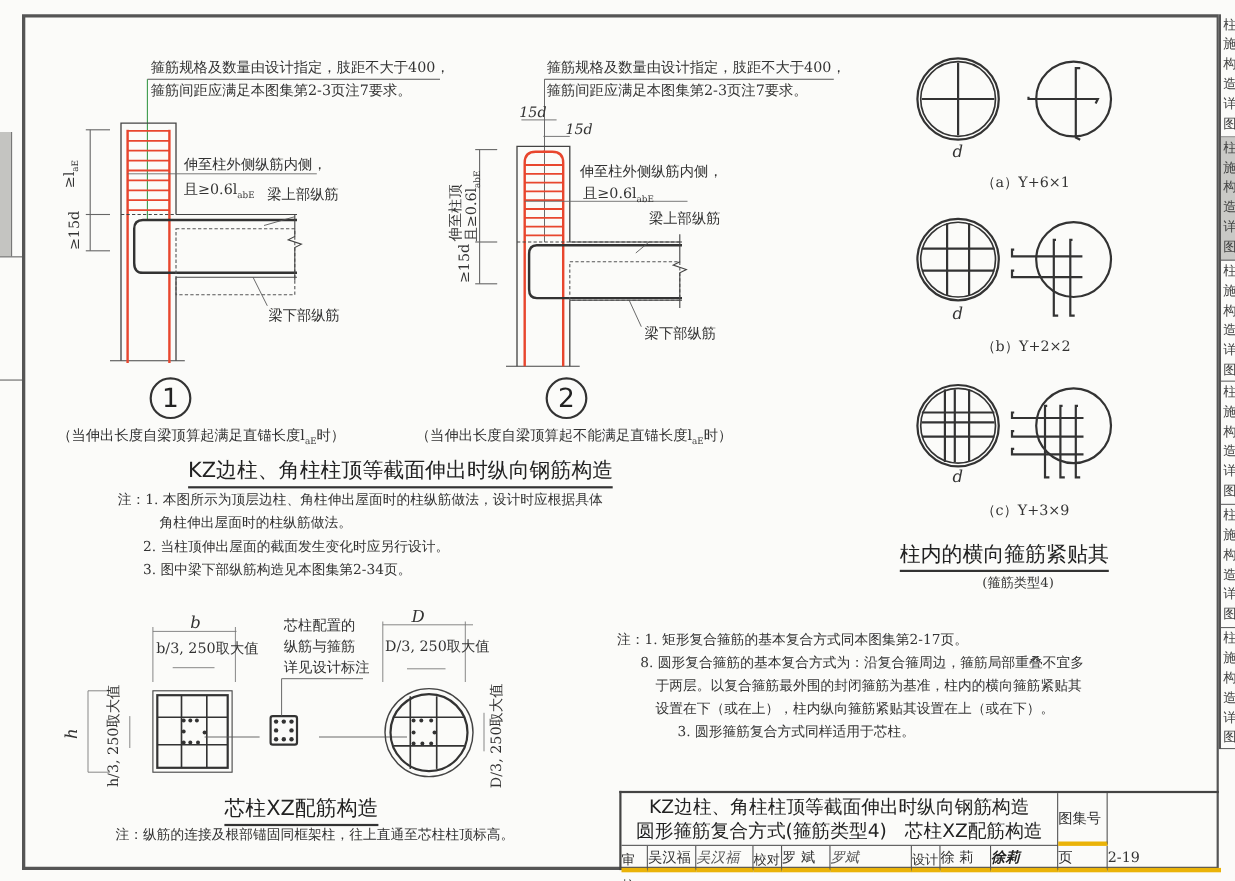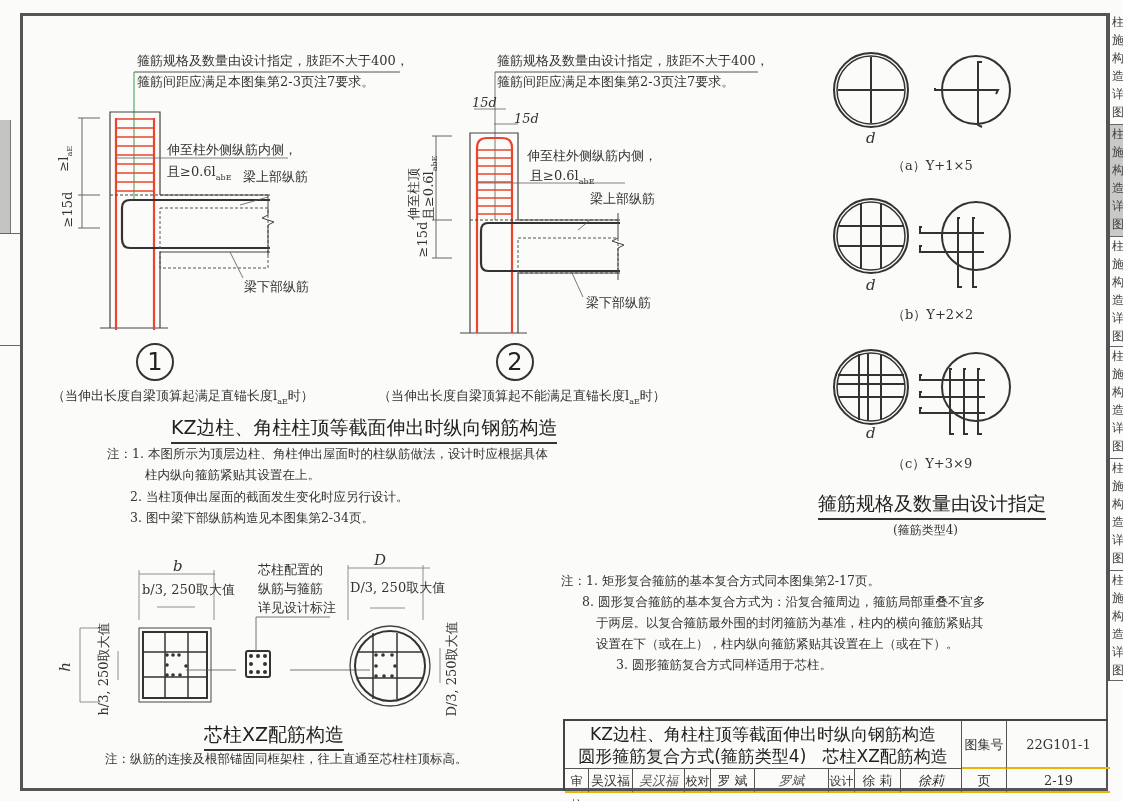--- a/index.html
+++ b/index.html
@@ -11,21 +11,21 @@
   .side-tab.shaded{background:#c9c9c6;}
   .left-strip{left:0;top:120px;width:10px;height:113px;background:#c4c4c1;border-right:1px solid #777;}
   .left-line{left:0;width:20px;height:1px;background:#666;}
   .txt{white-space:nowrap;font-size:13px;color:#333;}
   .sm{font-size:12px;}
   .title{font-family:"DejaVu Sans","Liberation Sans",sans-serif;font-size:19px;color:#222;border-bottom:2px solid #333;padding-bottom:1px;}
   .note{font-size:12.5px;line-height:21.5px;color:#333;white-space:nowrap;}
   .circle-num{width:34px;height:34px;border:2px solid #333;border-radius:50%;text-align:center;line-height:34px;font-family:"DejaVu Sans",sans-serif;font-size:24px;color:#222;}
   .tb{left:563px;top:719px;width:545px;height:72px;border-top:2px solid #444;border-left:2px solid #444;box-sizing:border-box;}
   .tb-main{position:absolute;left:0;top:0;width:397px;height:48px;border-right:1px solid #555;border-bottom:1px solid #555;text-align:center;font-family:"DejaVu Sans",sans-serif;font-size:17px;line-height:22px;color:#222;box-sizing:border-box;padding-top:2px;}
-  .tb-cell{position:absolute;border-right:1px solid #555;border-bottom:2px solid #eab308;box-sizing:border-box;text-align:center;font-size:13px;color:#333;}
+  .tb-cell{position:absolute;border-right:1px solid #555;border-bottom:4px solid #eab308;box-sizing:border-box;text-align:left;font-size:13px;color:#333;}
   svg{position:absolute;overflow:visible;}
 </style>
 </head>
 <body>
 
 <div class="abs frame"></div>
 <div class="abs left-strip"></div>
 <div class="abs left-line" style="top:233px"></div>
 <div class="abs left-line" style="top:345px"></div>
 
@@ -161,21 +161,21 @@
 <div class="abs txt" style="left:530px;top:167px"><span>且≥0.6l</span><sub style="font-size:8px">abE</sub></div>
 <div class="abs txt" style="left:590px;top:190px">梁上部纵筋</div>
 <div class="abs txt" style="left:586px;top:294px">梁下部纵筋</div>
 <div class="abs txt" style="left:392px;top:170px;transform:rotate(-90deg);line-height:15px"><span>伸至柱顶</span><br><span>且≥0.6l</span><sub style="font-size:8px">abE</sub></div>
 <div class="abs txt" style="left:405px;top:232px;transform:rotate(-90deg)">≥15d</div>
 <div class="abs circle-num" style="left:496px;top:343px">2</div>
 <div class="abs txt" style="left:378px;top:387px"><span>（当伸出长度自梁顶算起不能满足直锚长度l</span><sub style="font-size:8px">aE</sub><span>时）</span></div>
 
 <div class="abs title" style="left:171px;top:415px">KZ边柱、角柱柱顶等截面伸出时纵向钢筋构造</div>
 <div class="abs note" style="left:107px;top:443px">注：1. 本图所示为顶层边柱、角柱伸出屋面时的柱纵筋做法，设计时应根据具体</div>
-<div class="abs note" style="left:145px;top:464px">柱内纵向箍筋紧贴其设置在上。</div>
+<div class="abs note" style="left:145px;top:464px">角柱伸出屋面时的柱纵筋做法。</div>
 <div class="abs note" style="left:130px;top:486px">2. 当柱顶伸出屋面的截面发生变化时应另行设计。</div>
 <div class="abs note" style="left:130px;top:507px">3. 图中梁下部纵筋构造见本图集第2-34页。</div>
 
 <svg style="left:0;top:0" width="1123" height="801">
   <g stroke="#333" stroke-width="2" fill="none">
 
     <circle cx="871" cy="90" r="37"></circle>
       <circle cx="871" cy="90" r="34" stroke-width="1.5"></circle>
     <line x1="838" y1="90" x2="904" y2="90"></line>
       <line x1="871" y1="57" x2="871" y2="123"></line>
@@ -206,26 +206,26 @@
     <circle cx="976" cy="387" r="34"></circle>
     <path d="M922,375 L920,375 L920,380 L985,380"></path>
       <path d="M922,392 L920,392 L920,397 L985,397"></path>
       <path d="M922,408 L920,408 L920,413 L985,413"></path>
     <path d="M952,369 L950,369 L950,434 L954,434"></path>
       <path d="M966,369 L964,369 L964,434 L968,434"></path>
       <path d="M980,369 L978,369 L978,434 L982,434"></path>
   </g>
 </svg>
 <div class="abs txt" style="left:866px;top:129px;font-style:italic;font-size:15px">d</div>
-<div class="abs txt" style="left:892px;top:157px">（a）Y+1×5</div>
+<div class="abs txt" style="left:892px;top:157px">（a）Y+6×1</div>
 <div class="abs txt" style="left:866px;top:276px;font-style:italic;font-size:15px">d</div>
 <div class="abs txt" style="left:892px;top:306px">（b）Y+2×2</div>
 <div class="abs txt" style="left:866px;top:424px;font-style:italic;font-size:15px">d</div>
 <div class="abs txt" style="left:892px;top:455px">（c）Y+3×9</div>
-<div class="abs title" style="left:818px;top:491px">箍筋规格及数量由设计指定</div>
+<div class="abs title" style="left:818px;top:491px">柱内的横向箍筋紧贴其</div>
 <div class="abs txt sm" style="left:893px;top:522px">(箍筋类型4)</div>
 
 <div class="abs note" style="left:561px;top:570px">注：1. 矩形复合箍筋的基本复合方式同本图集第2-17页。</div>
 <div class="abs note" style="left:582px;top:591px">8. 圆形复合箍筋的基本复合方式为：沿复合箍周边，箍筋局部重叠不宜多</div>
 <div class="abs note" style="left:596px;top:612px">于两层。以复合箍筋最外围的封闭箍筋为基准，柱内的横向箍筋紧贴其</div>
 <div class="abs note" style="left:596px;top:633px">设置在下（或在上），柱内纵向箍筋紧贴其设置在上（或在下）。</div>
 <div class="abs note" style="left:616px;top:654px">3. 圆形箍筋复合方式同样适用于芯柱。</div>
 
 <svg style="left:0;top:0" width="1123" height="801">
 
@@ -309,25 +309,24 @@
 <div class="abs txt" style="left:404px;top:660px;transform:rotate(-90deg)">D/3, 250取大值</div>
 <div class="abs title" style="left:204px;top:722px">芯柱XZ配筋构造</div>
 <div class="abs note" style="left:105px;top:748px">注：纵筋的连接及根部锚固同框架柱，往上直通至芯柱柱顶标高。</div>
 
 <div class="abs tb">
   <div class="tb-main">
     <div>KZ边柱、角柱柱顶等截面伸出时纵向钢筋构造</div>
     <div style="white-space:pre">圆形箍筋复合方式(箍筋类型4)   芯柱XZ配筋构造</div>
   </div>
   <div class="tb-cell" style="left:397px;top:0;width:45px;height:48px;line-height:48px">图集号</div>
-  <div class="tb-cell" style="left:442px;top:0;width:103px;height:48px;line-height:48px;border-right:none">22G101-1</div>
   <div class="tb-cell" style="left:0;top:48px;width:24px;height:24px;line-height:24px;font-size:12px">审核</div>
   <div class="tb-cell" style="left:24px;top:48px;width:44px;height:24px;line-height:24px">吴汉福</div>
   <div class="tb-cell" style="left:68px;top:48px;width:52px;height:24px;line-height:24px;font-style:italic;color:#555">吴汉福</div>
   <div class="tb-cell" style="left:120px;top:48px;width:26px;height:24px;line-height:24px;font-size:12px">校对</div>
   <div class="tb-cell" style="left:146px;top:48px;width:44px;height:24px;line-height:24px">罗 斌</div>
   <div class="tb-cell" style="left:190px;top:48px;width:74px;height:24px;line-height:24px;font-style:italic;color:#555">罗斌</div>
   <div class="tb-cell" style="left:264px;top:48px;width:26px;height:24px;line-height:24px;font-size:12px">设计</div>
   <div class="tb-cell" style="left:290px;top:48px;width:46px;height:24px;line-height:24px">徐 莉</div>
-  <div class="tb-cell" style="left:336px;top:48px;width:61px;height:24px;line-height:24px;font-weight:normal;font-style:italic;color:#222">徐莉</div>
+  <div class="tb-cell" style="left:336px;top:48px;width:61px;height:24px;line-height:24px;font-weight:bold;font-style:italic;color:#222">徐莉</div>
   <div class="tb-cell" style="left:397px;top:48px;width:45px;height:24px;line-height:24px">页</div>
   <div class="tb-cell" style="left:442px;top:48px;width:103px;height:24px;line-height:24px;border-right:none">2-19</div>
 </div>
 
 </body></html>

